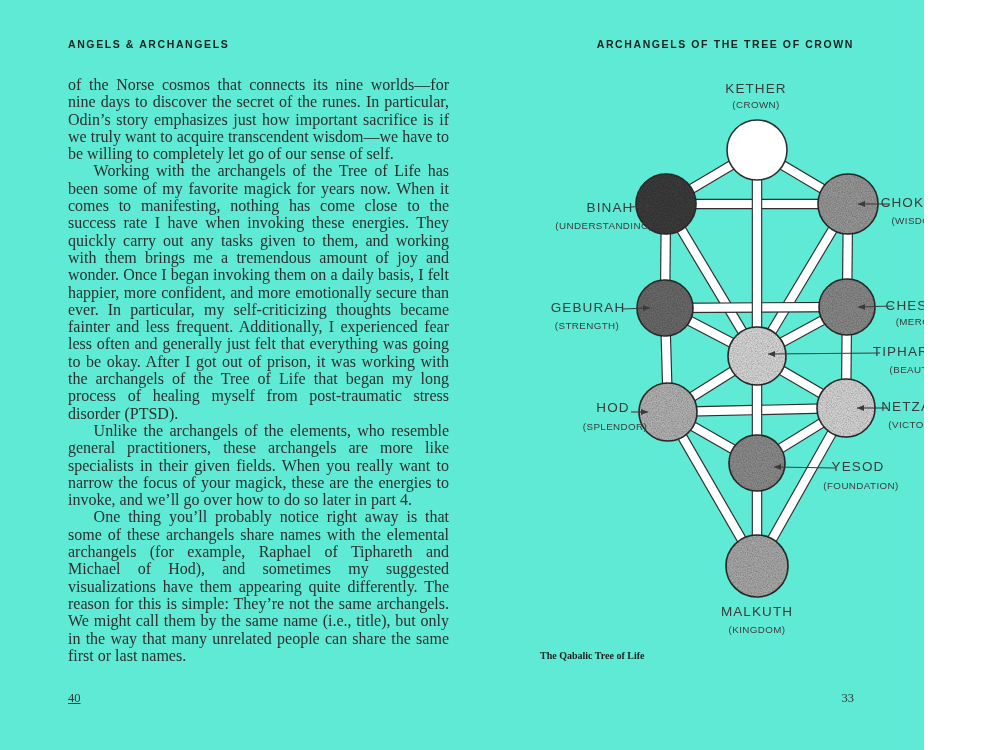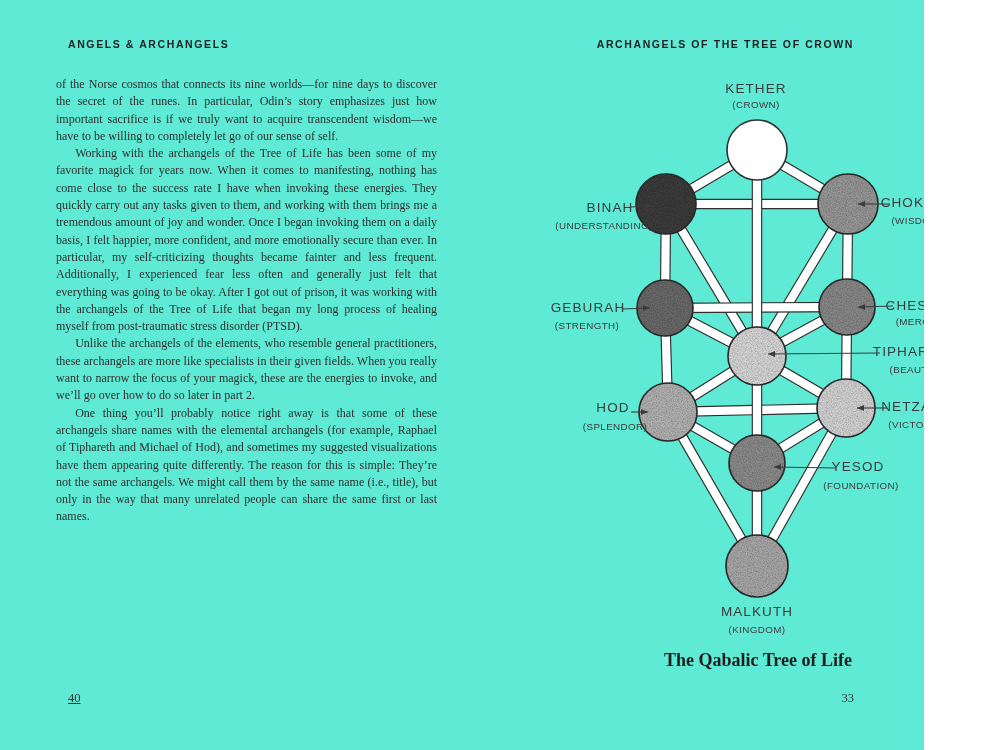--- a/index.html
+++ b/index.html
@@ -13,57 +13,57 @@
   }
   .running-header{
     position:absolute;top:38px;
     font-family:"Liberation Sans", sans-serif;
     font-size:10.5px;font-weight:bold;
     letter-spacing:1.6px;color:#222;
   }
   .running-header.left{left:68px;}
   .running-header.right{right:70px;text-align:right;}
   .body-text{
-    position:absolute;left:56px;top:76px;width:381px;
-    font-size:12px;line-height:17.3px;
+    position:absolute;left:68px;top:76px;width:381px;
+    font-size:16px;line-height:17.3px;
     text-align:justify;
   }
   .body-text p{margin:0;}
   .body-text p.indent{text-indent:1.6em;}
   .page-number{
     position:absolute;top:691px;
     font-size:12.5px;color:#333;
   }
   .page-number.left{left:68px;text-decoration:underline;}
   .page-number.right{right:70px;text-align:right;}
   .tree-svg{position:absolute;left:540px;top:50px;}
   .diagram-caption{
     position:absolute;left:540px;top:650px;width:436px;
-    text-align:center;font-weight:bold;font-size:18px;color:#1e1e1e;
+    font-weight:bold;font-size:10px;color:#1e1e1e;
   }
   .node-label{
     font-family:"Liberation Sans", sans-serif;
     letter-spacing:1.1px;
     fill:#3b3b3b;
   }
   .node-label.name{font-size:13.5px;}
   .node-label.sub{font-size:9.8px;letter-spacing:0.4px;}
 </style>
 </head>
 <body>
 
 <div class="spread">
 
   <div>
     <div class="running-header left">ANGELS &amp; ARCHANGELS</div>
 
     <div class="body-text">
       <p>of the Norse cosmos that connects its nine worlds—for nine days to discover the secret of the runes. In particular, Odin’s story emphasizes just how important sacrifice is if we truly want to acquire transcendent wisdom—we have to be willing to completely let go of our sense of self.</p>
       <p class="indent">Working with the archangels of the Tree of Life has been some of my favorite magick for years now. When it comes to manifesting, nothing has come close to the success rate I have when invoking these energies. They quickly carry out any tasks given to them, and working with them brings me a tremendous amount of joy and wonder. Once I began invoking them on a daily basis, I felt happier, more confident, and more emotionally secure than ever. In particular, my self-criticizing thoughts became fainter and less frequent. Additionally, I experienced fear less often and generally just felt that everything was going to be okay. After I got out of prison, it was working with the archangels of the Tree of Life that began my long process of healing myself from post-traumatic stress disorder (PTSD).</p>
-      <p class="indent">Unlike the archangels of the elements, who resemble general practitioners, these archangels are more like specialists in their given fields. When you really want to narrow the focus of your magick, these are the energies to invoke, and we’ll go over how to do so later in part 2.</p>
+      <p class="indent">Unlike the archangels of the elements, who resemble general practitioners, these archangels are more like specialists in their given fields. When you really want to narrow the focus of your magick, these are the energies to invoke, and we’ll go over how to do so later in part 4.</p>
       <p class="indent">One thing you’ll probably notice right away is that some of these archangels share names with the elemental archangels (for example, Raphael of Tiphareth and Michael of Hod), and sometimes my suggested visualizations have them appearing quite differently. The reason for this is simple: They’re not the same archangels. We might call them by the same name (i.e., title), but only in the way that many unrelated people can share the same first or last names.</p>
     </div>
 
     <div class="page-number left">40</div>
   </div>
 
   <div>
     <div class="running-header right">ARCHANGELS OF THE TREE OF CROWN</div>
 
     <svg id="tree-svg" class="tree-svg" width="436" height="600" viewBox="540 50 436 600" xmlns="http://www.w3.org/2000/svg">

